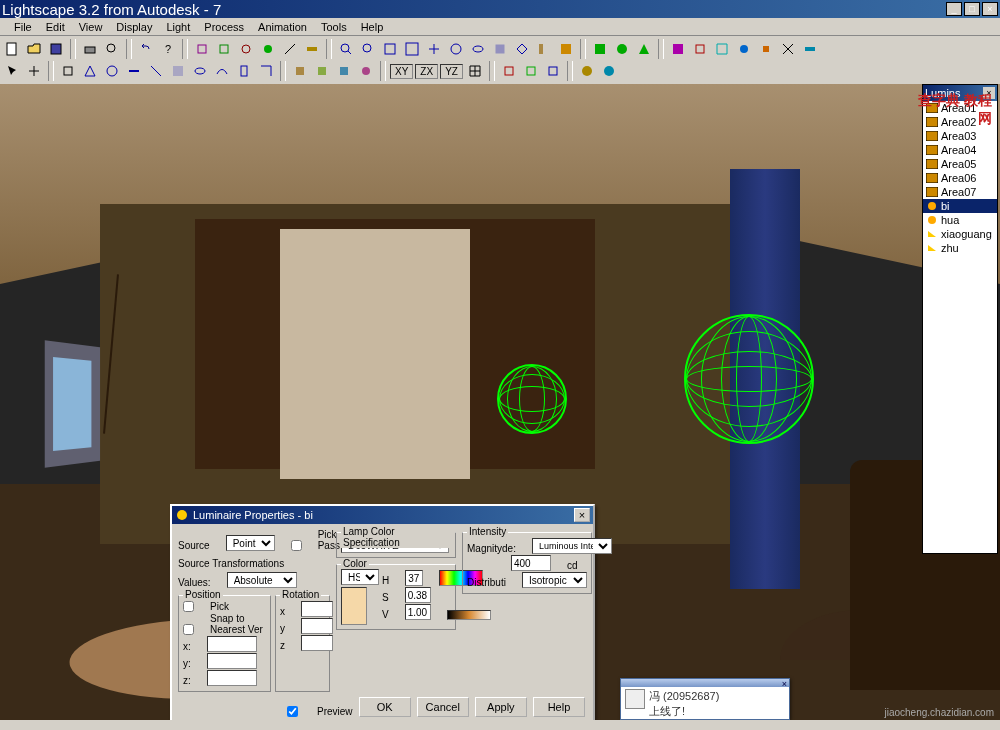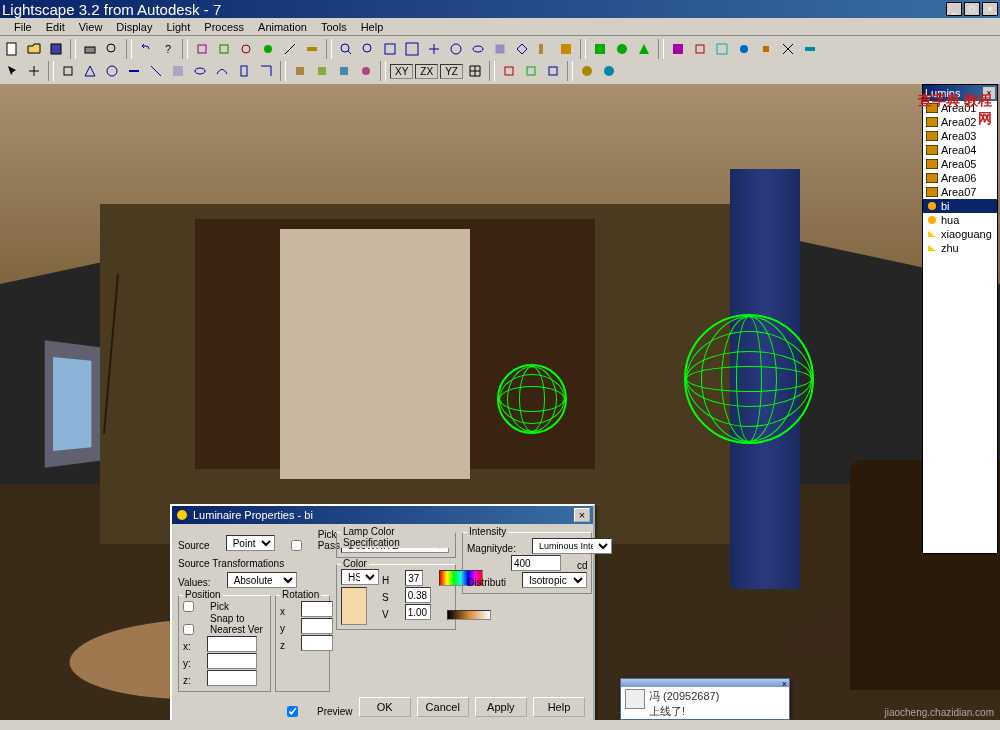--- a/index.html
+++ b/index.html
@@ -622,21 +622,21 @@
       </div>
 
       <div class="dcol" style="width:130px">
         <div class="fieldset">
           <span class="legend">Intensity</span>
           <div class="row">
               <span class="lbl">Magnityde:</span>
               <select style="width:80px;font-size:9px"><option>Luminous Intensity</option></select>
             </div>
           <div class="row" style="padding-left:44px">
-              <input type="text" style="width: 50px;" value="400">
+              <input type="text" style="width: 40px;" value="400">
               <span class="lbl">cd</span>
             </div>
           <div class="row">
               <span class="lbl">Distributi</span>
               <select style="width:76px"><option>Isotropic</option></select>
             </div>
         </div>
       </div>
     </div>
     <div class="dlg-btns">

